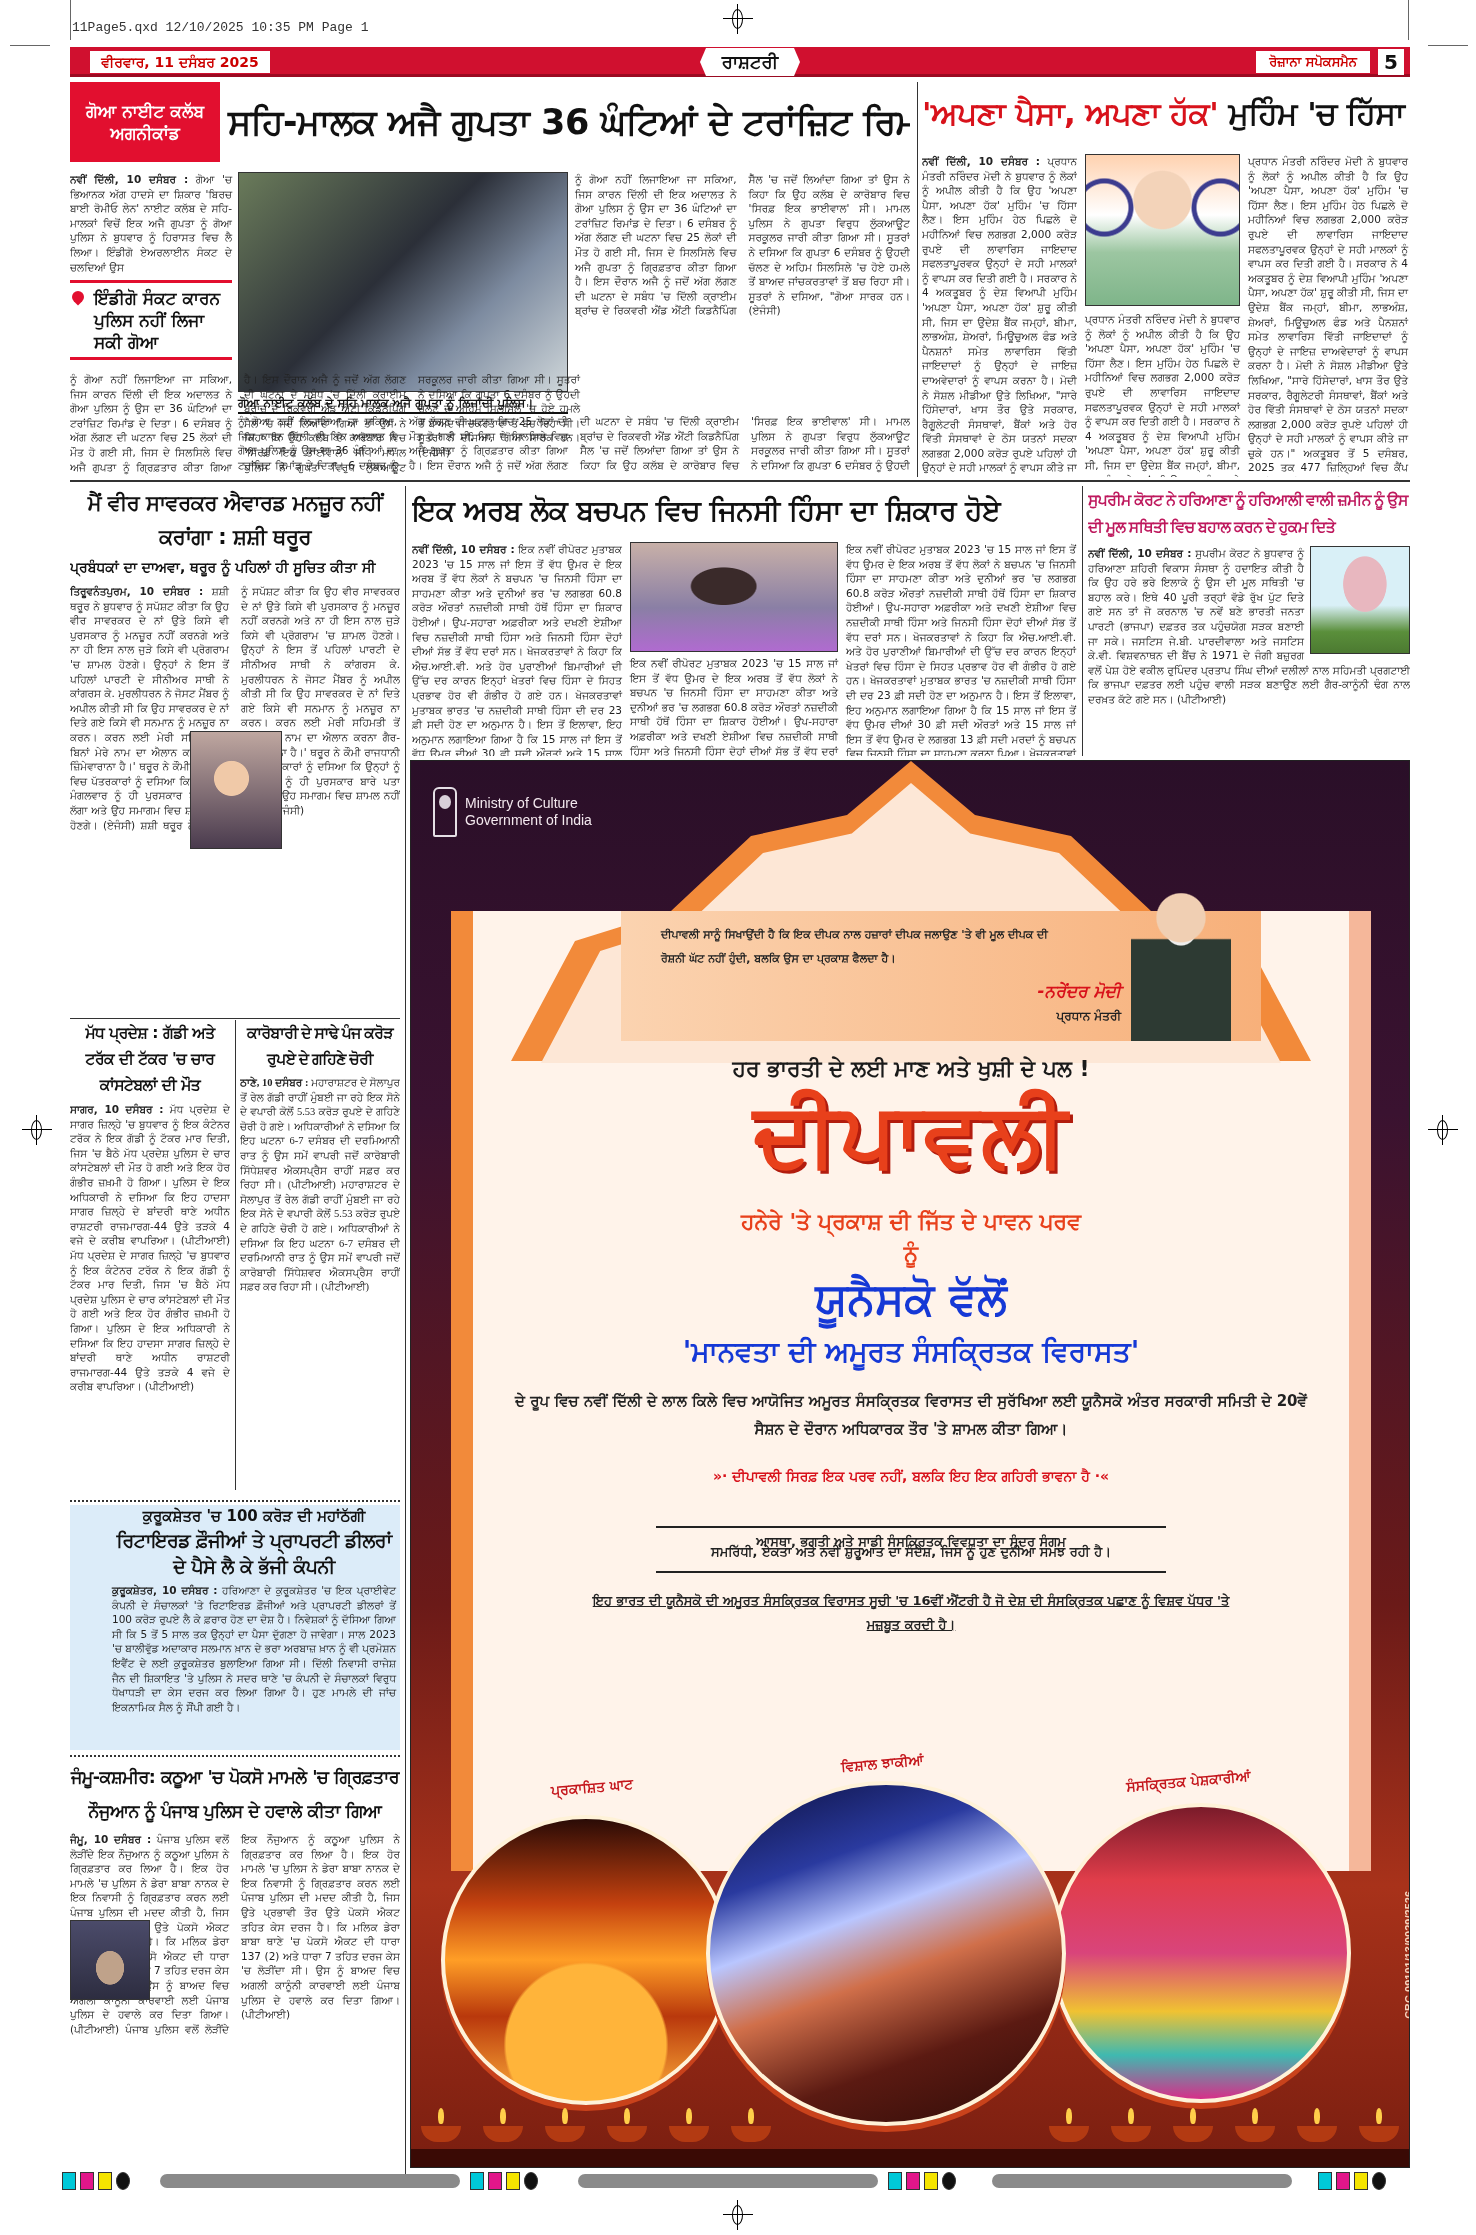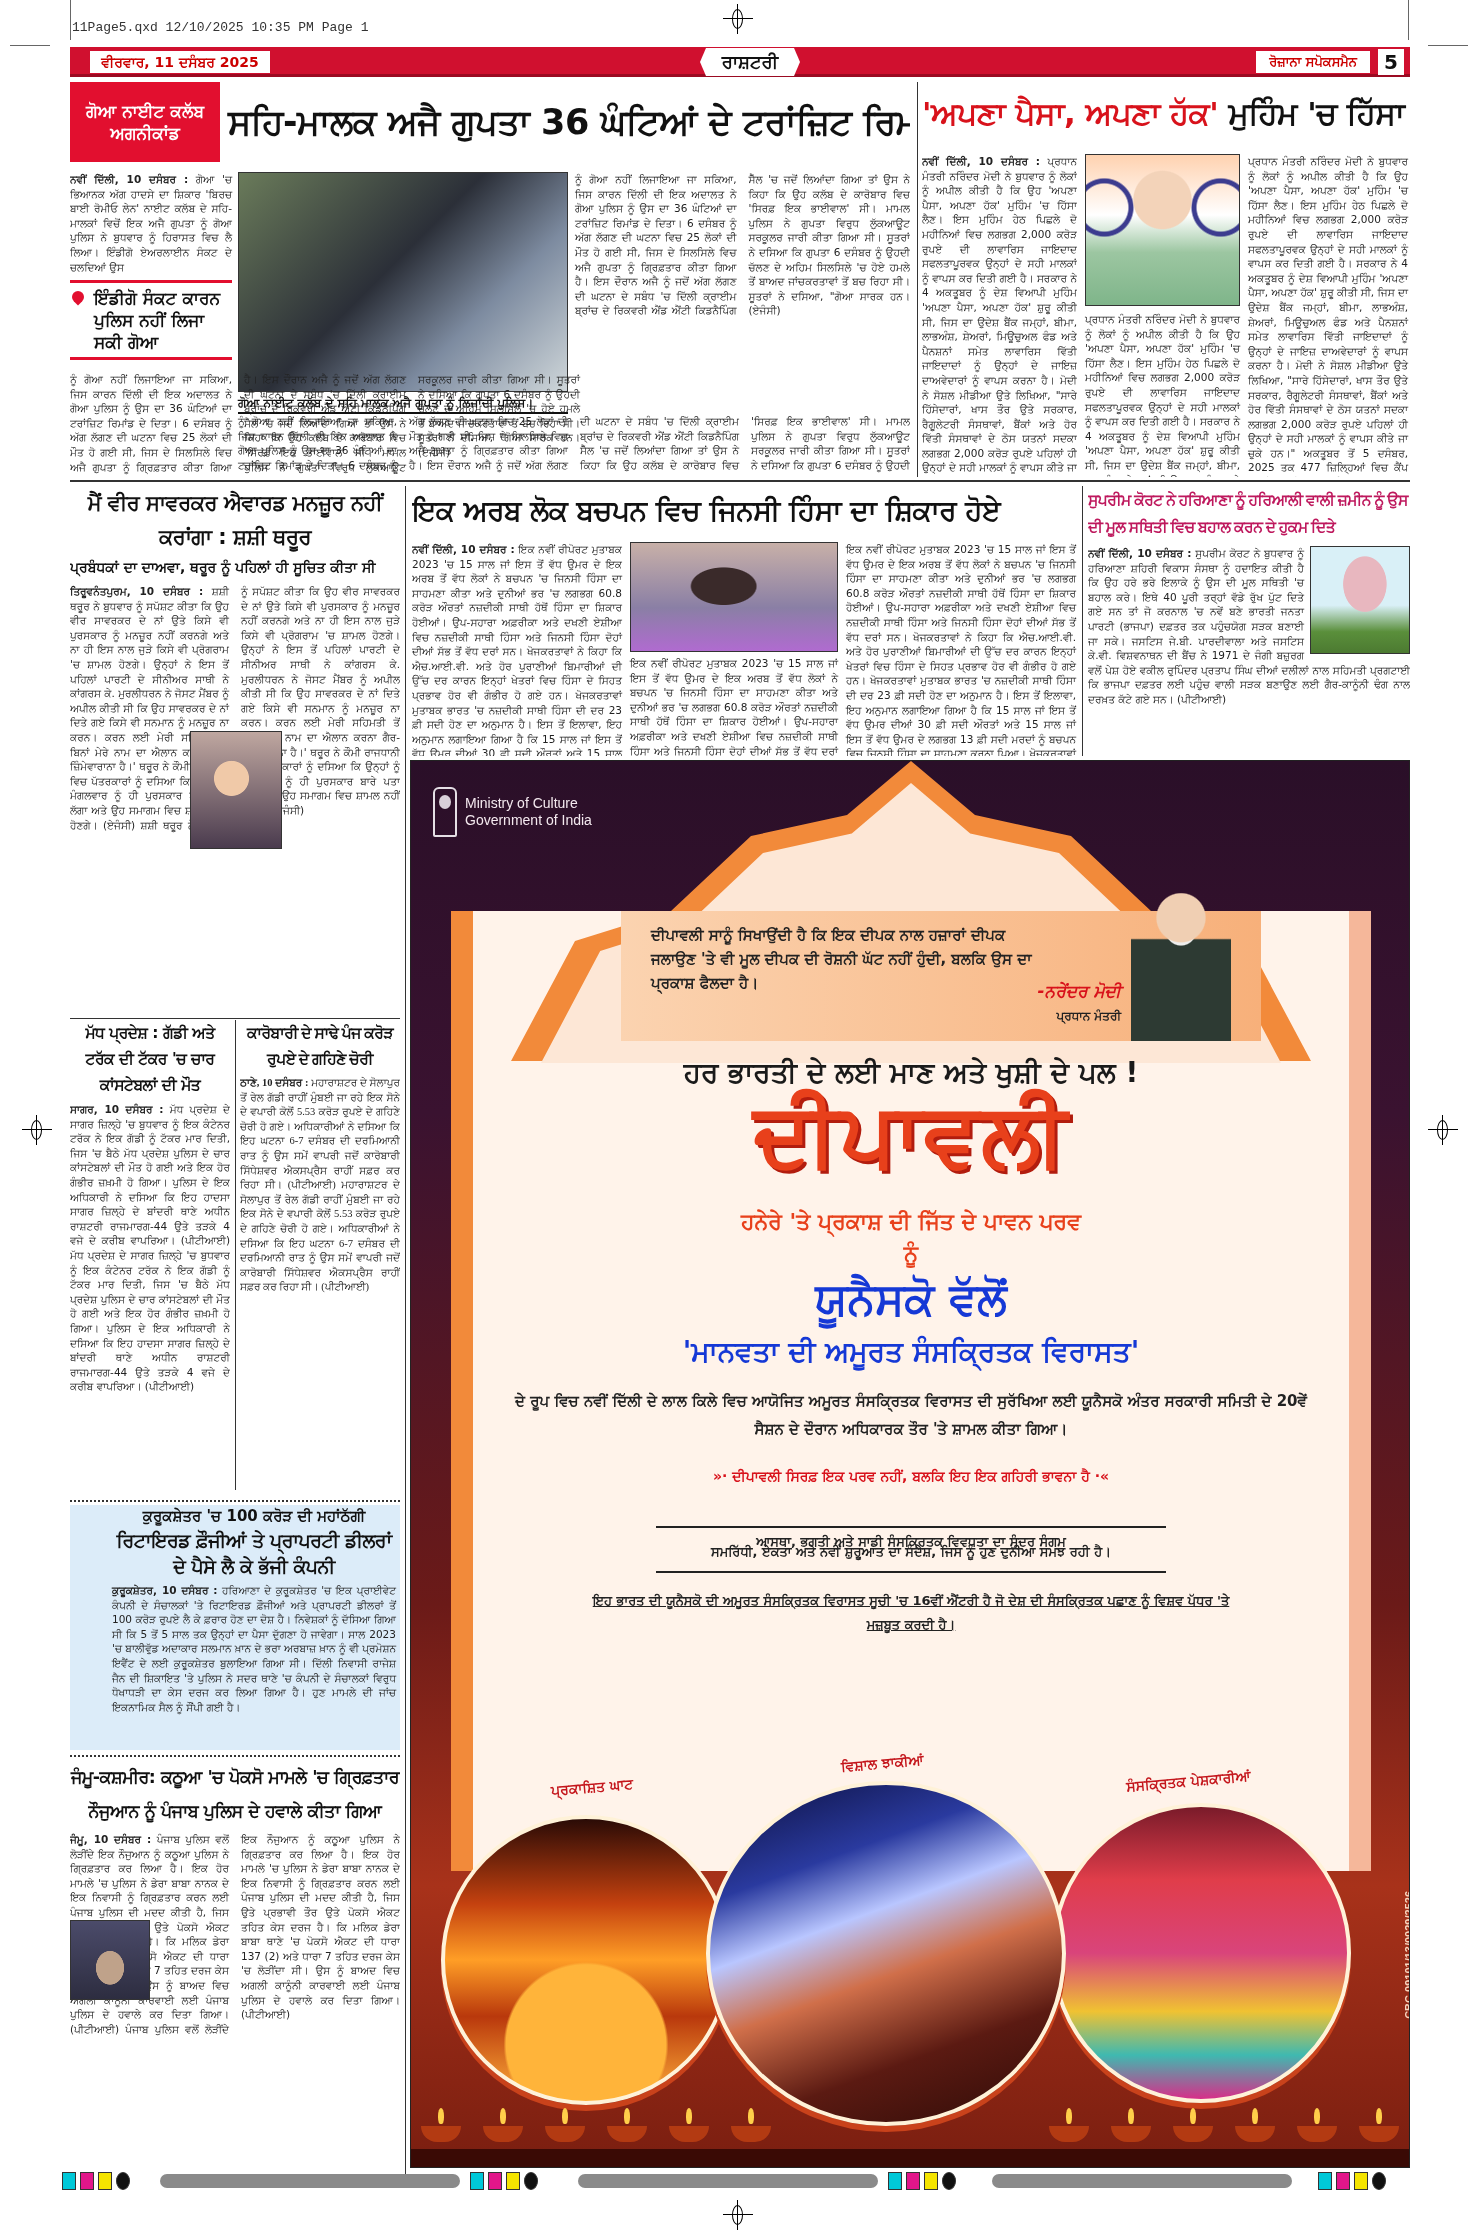--- a/index.html
+++ b/index.html
@@ -47,26 +47,26 @@
   
   .ad { position: absolute; left: 410px; top: 760px; width: 1000px; height: 1408px; background: linear-gradient(180deg, #2a0f28 0%, #3a1230 25%, #6b1a18 60%, #a8321a 80%, #7a1e10 100%); overflow: hidden; border: 1px solid #222; }
   .ad-inner { position: absolute; left: 40px; top: 150px; width: 920px; height: 960px; background: #fff3ea; border-left: 22px solid #f28a3a; border-right: 22px solid #f5b79a; }
   .ad-arch { position: absolute; left: 130px; top: 20px; width: 740px; height: 280px; background: #fde7d6; clip-path: polygon(0 100%, 8% 60%, 20% 50%, 30% 25%, 42% 18%, 50% 0, 58% 18%, 70% 25%, 80% 50%, 92% 60%, 100% 100%); border: none; }
   .ad-arch-outer { position: absolute; left: 100px; top: 0; width: 800px; height: 300px; background: #f28a3a; clip-path: polygon(0 100%, 8% 60%, 20% 50%, 30% 25%, 42% 18%, 50% 0, 58% 18%, 70% 25%, 80% 50%, 92% 60%, 100% 100%); }
   .moc { position: absolute; left: 22px; top: 26px; display: flex; align-items: center; gap: 8px; color: #f4e9ef; }
   .emblem { width: 24px; height: 50px; border: 2px solid #e5dfe5; border-radius: 6px 6px 2px 2px; position: relative; }
   .emblem::after { content: ""; position: absolute; left: 4px; top: 6px; width: 12px; height: 14px; border-radius: 50%; background: #d9d0d9; }
   .moc-text { font-family: "Liberation Sans", sans-serif; font-size: 14px; line-height: 17px; }
   .quote-box { position: absolute; left: 210px; top: 150px; width: 640px; height: 130px; background: linear-gradient(90deg, #fbd3b0, #f7b07a); }
-  .quote-text { position: absolute; left: 30px; top: 12px; width: 400px; font-size: 15px; line-height: 24px; font-weight: bold; color: #222; }
+  .quote-text { position: absolute; left: 40px; top: 12px; width: 400px; font-size: 11px; line-height: 24px; font-weight: bold; color: #222; }
   .quote-author { position: absolute; left: 340px; top: 70px; width: 160px; text-align: right; color: #d8121b; font-size: 17px; font-weight: bold; font-style: italic; }
   .quote-role { position: absolute; left: 340px; top: 98px; width: 160px; text-align: right; color: #222; font-size: 12px; font-weight: bold; }
   .quote-photo { position: absolute; right: 30px; top: -28px; width: 100px; height: 158px; background: radial-gradient(circle at 50% 22%, #f0cfb3 0 18%, transparent 19%), radial-gradient(circle at 50% 30%, #eeeeee 0 12%, transparent 13%), linear-gradient(180deg, transparent 0 35%, #2d3a33 36% 100%); }
 
-  .ad-line1 { position: absolute; left: 0; width: 1000px; top: 295px; text-align: center; font-size: 28px; font-weight: bold; color: #1a1a1a; }
+  .ad-line1 { position: absolute; left: 0; width: 1000px; top: 295px; text-align: center; font-size: 22px; font-weight: bold; color: #1a1a1a; }
   .ad-title { position: absolute; left: 0; width: 1000px; top: 322px; text-align: center; font-size: 88px; font-weight: bold; color: #e8401b; text-shadow: 3px 3px 0 #b21c0e; letter-spacing: 2px; }
   .ad-sub { position: absolute; left: 0; width: 1000px; top: 448px; text-align: center; font-size: 22px; font-weight: bold; color: #e8401b; }
   .ad-nu { position: absolute; left: 0; width: 1000px; top: 480px; text-align: center; font-size: 22px; font-weight: bold; color: #e8401b; }
   .ad-unesco { position: absolute; left: 0; width: 1000px; top: 512px; text-align: center; font-size: 44px; font-weight: bold; color: #1538d6; }
   .ad-heritage { position: absolute; left: 0; width: 1000px; top: 574px; text-align: center; font-size: 28px; font-weight: bold; color: #1538d6; }
   .ad-para { position: absolute; left: 90px; width: 820px; top: 626px; text-align: center; font-size: 15px; line-height: 28px; font-weight: bold; color: #222; }
   .ad-tag { position: absolute; left: 0; width: 1000px; top: 707px; text-align: center; font-size: 14px; font-weight: bold; color: #d8121b; }
   .ad-tag2 { position: absolute; left: 0; width: 1000px; top: 737px; text-align: center; font-size: 13px; font-weight: bold; color: #222; margin-top: 36px; }
   .ad-hr { position: absolute; left: 313px; width: 260px; height: 2px; background: #222; }
   .ad-tag3 { position: absolute; left: 0; width: 1000px; top: 783px; text-align: center; font-size: 13px; font-weight: bold; color: #222; }

